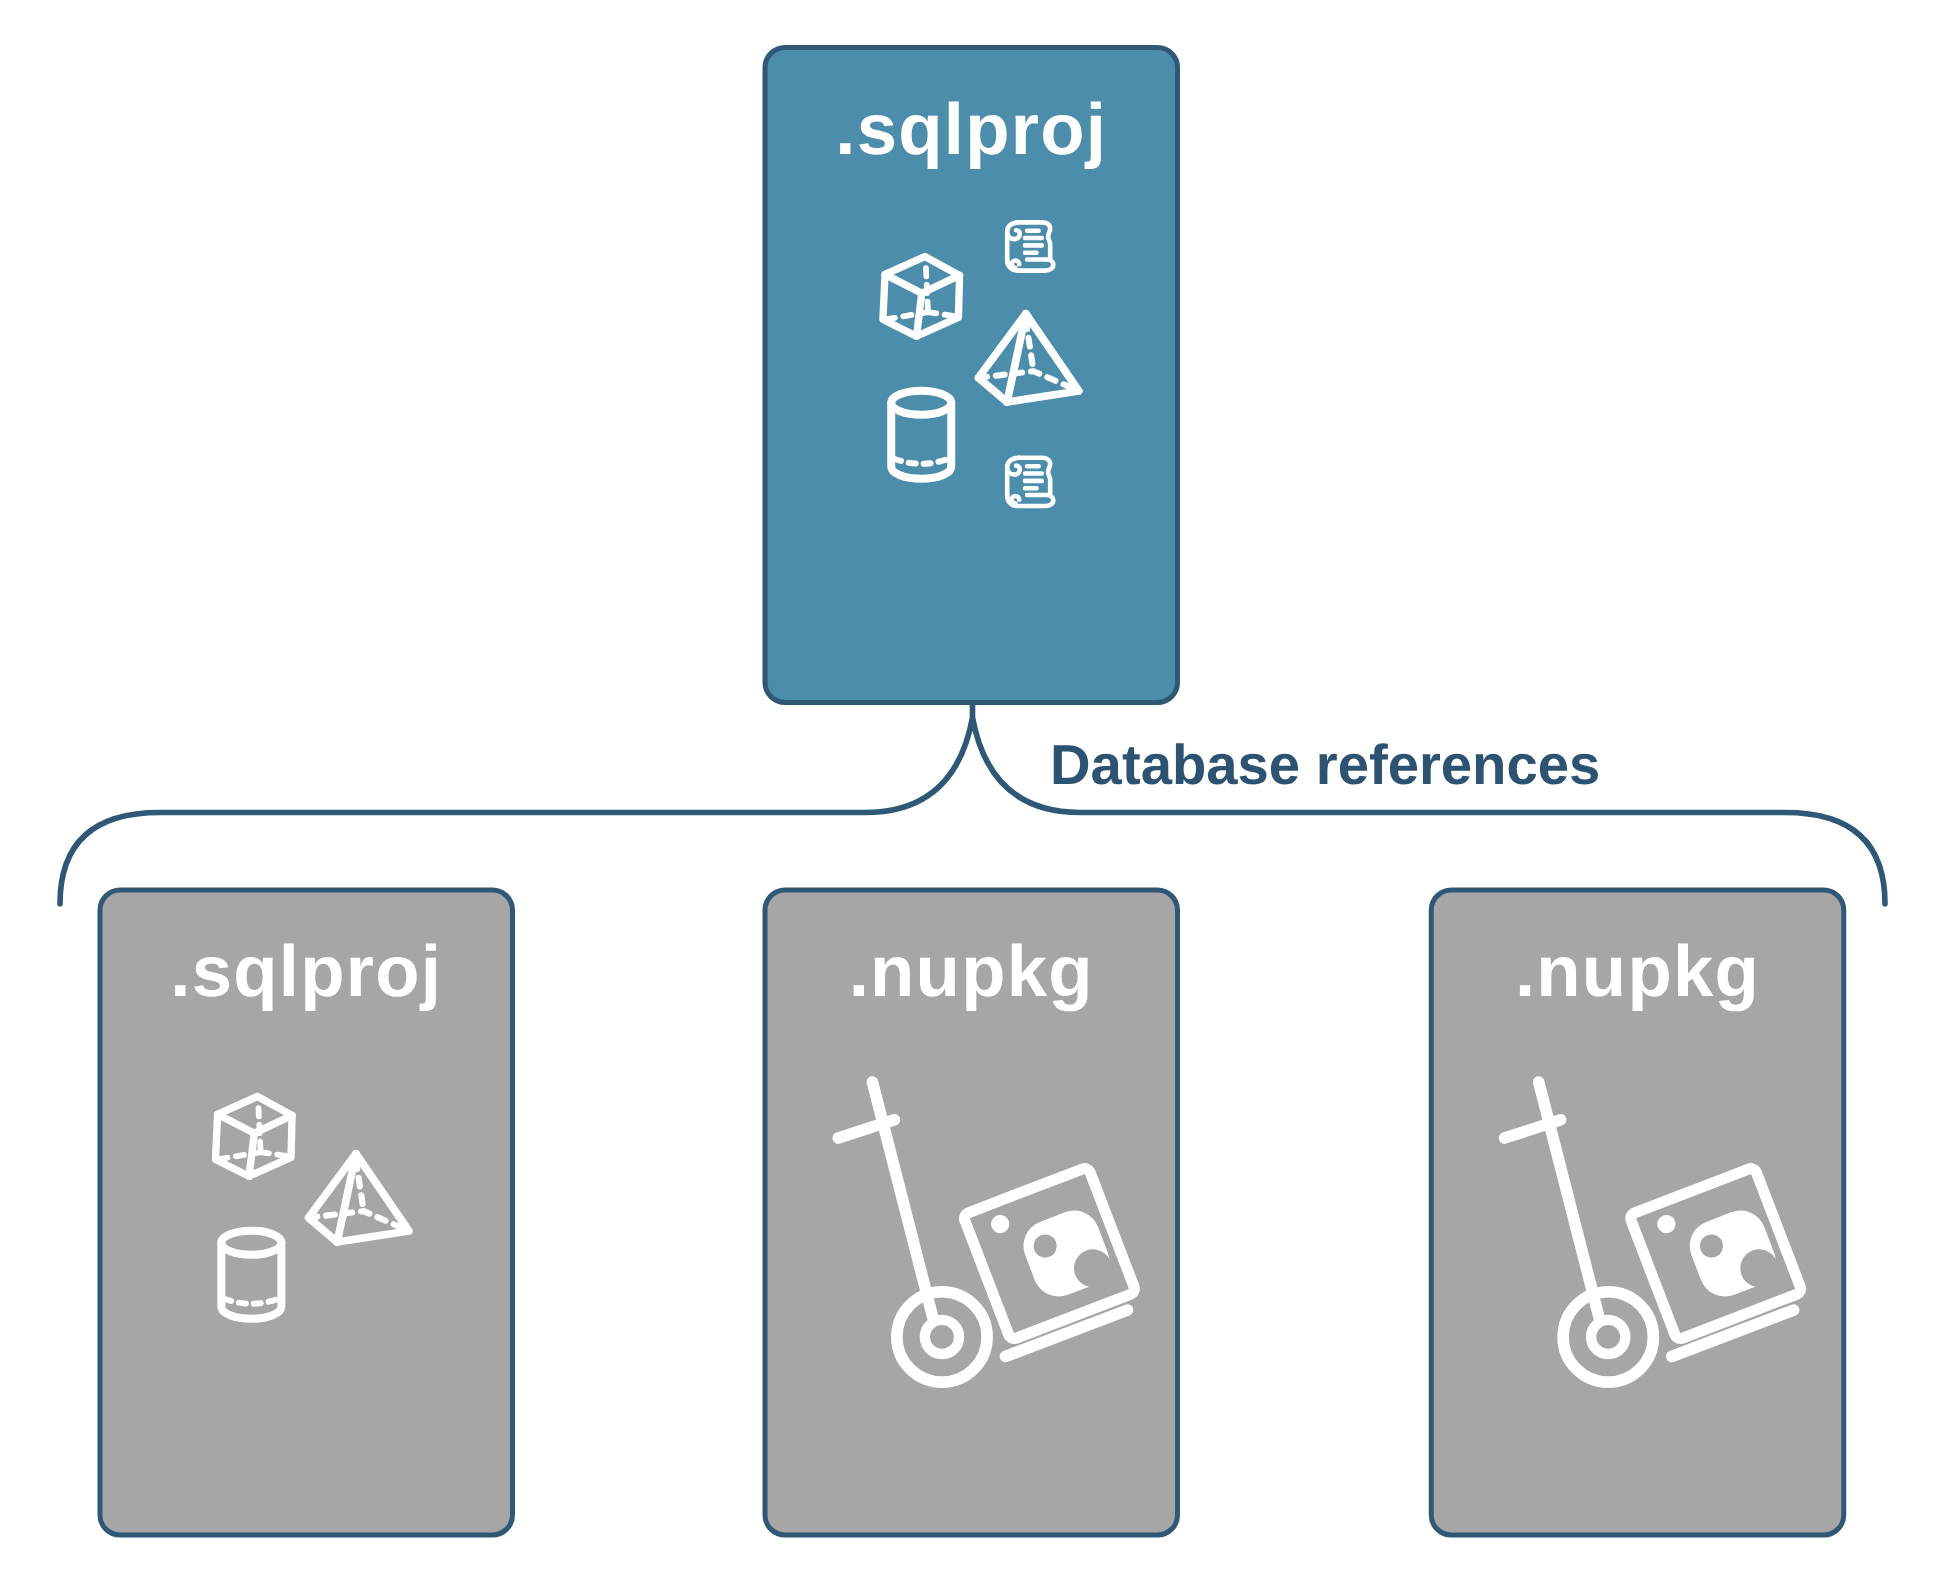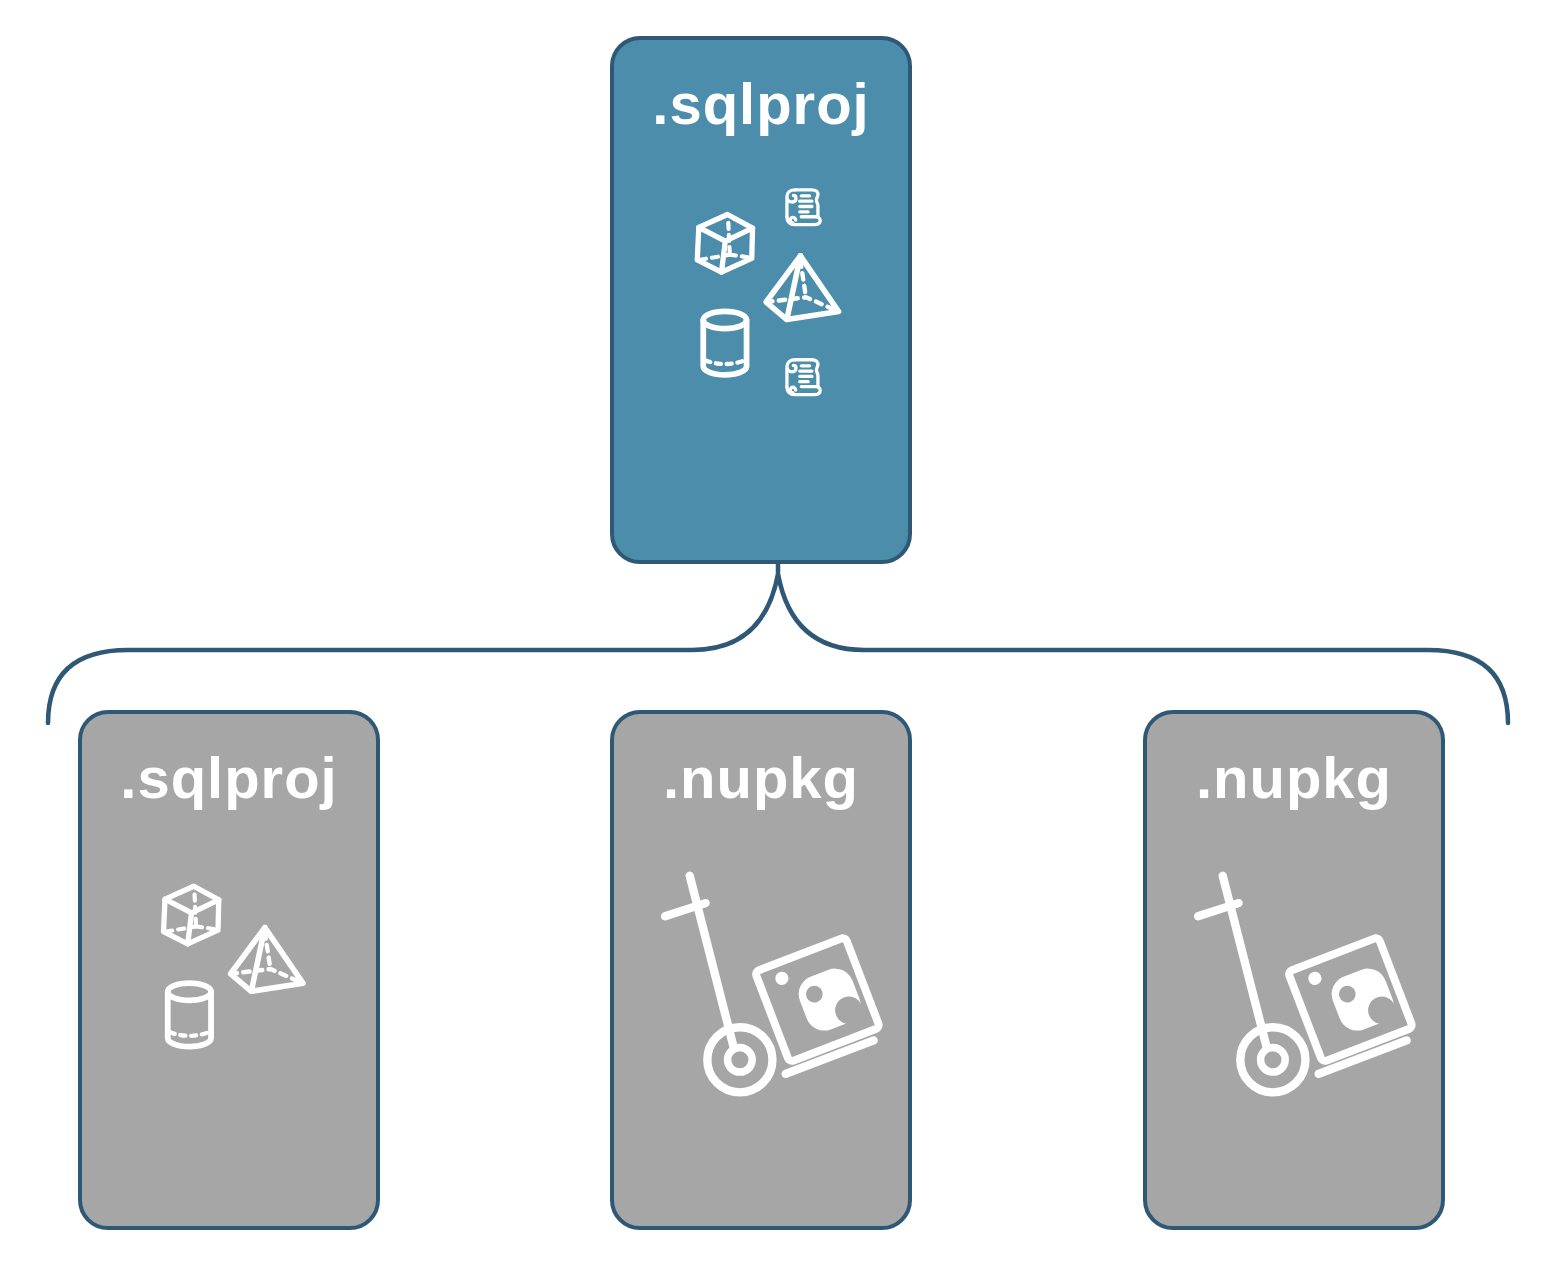--- a/index.html
+++ b/index.html
@@ -5,23 +5,23 @@
   html,body{margin:0;padding:0;background:#ffffff;}
   .canvas{
     position:relative;
     width:1566px;height:1274px;
     background:#ffffff;
     font-family:"Liberation Sans", sans-serif;
     overflow:hidden;
   }
   .box{
     position:absolute;
-    width:302px;
+    width:334px;
     border:4px solid #2e5876;
-    border-radius:30px;
+    border-radius:18px;
     box-sizing:border-box;
   }
   .parent-box{left:610px;top:36px;height:528px;background:#4b8daa;}
   .child-box{top:710px;height:520px;background:#a6a6a6;}
   .child-box.pos-0{left:78px;}
   .child-box.pos-1{left:610px;}
   .child-box.pos-2{left:1143px;}
   .box-title{
     position:absolute;top:30px;left:0;right:0;
     text-align:center;
@@ -92,20 +92,21 @@
     </symbol>
   </defs>
 </svg>
 
 <div class="canvas">
 
   <svg class="brace-svg" viewBox="0 0 1566 1274">
     <path d="M48,723 Q48,650 128,650 L692,650 Q764,650 778,574 L778,560 L778,574 Q792,650 864,650 L1428,650 Q1508,650 1508,723" fill="none" stroke="#2e5876" stroke-width="4.5" stroke-linecap="round"></path>
   </svg>
 
+  <div class="edge-label">Database references</div>
 
   <div class="box parent-box">
     <div class="box-title">.sqlproj</div>
     <svg class="box-art" viewBox="0 0 334 528">
       <use href="#sym-scroll" x="187" y="132" width="55" height="55"></use>
       <use href="#sym-cube" x="86" y="154" width="86" height="86"></use>
       <use href="#sym-pyramid" x="162" y="204" width="104" height="92"></use>
       <use href="#sym-cylinder" x="92" y="272" width="68" height="82"></use>
       <use href="#sym-scroll" x="187" y="325" width="55" height="55"></use>
     </svg>

